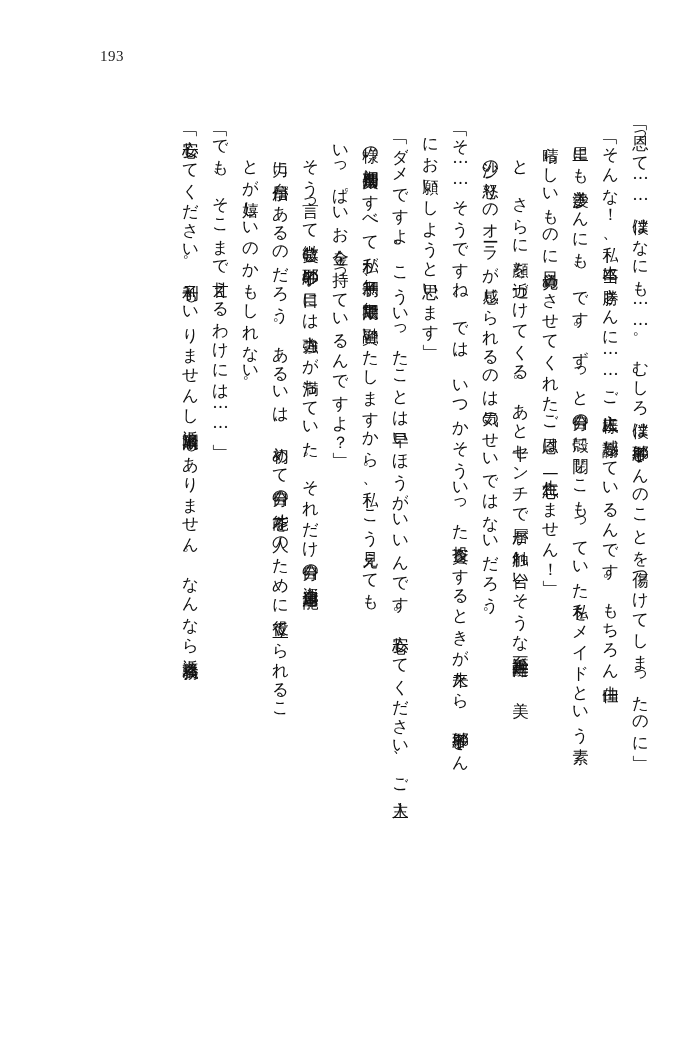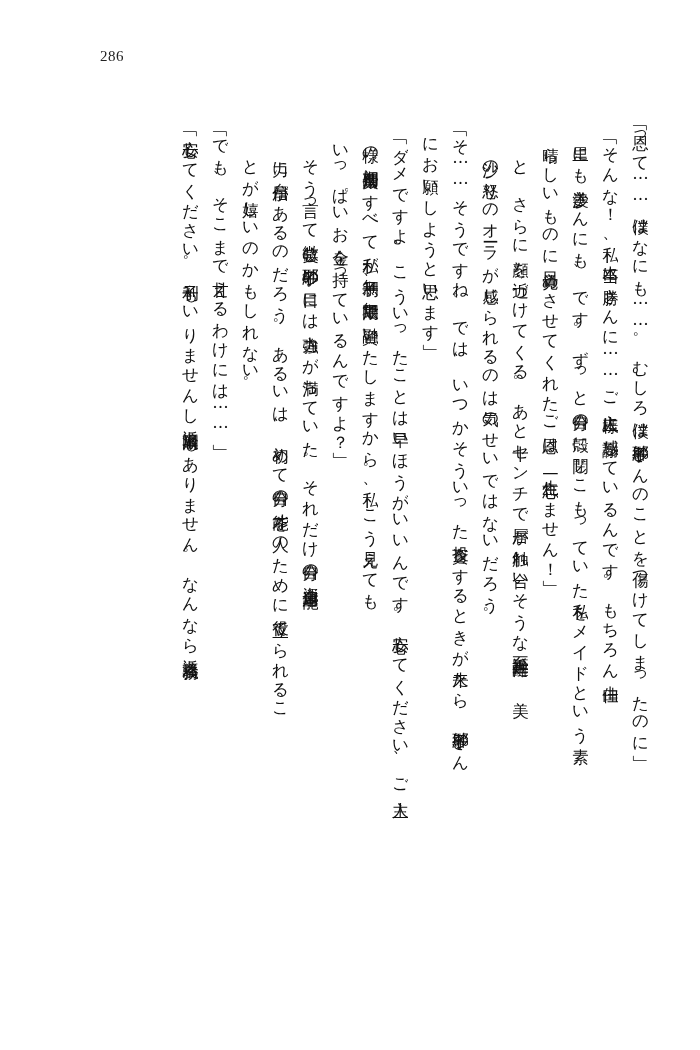--- a/index.html
+++ b/index.html
@@ -73,21 +73,21 @@
   .col-indent-1 { padding-top: 14px; }
   .col-indent-2 { padding-top: 28px; }
   .col-indent-3 { padding-top: 6px; }
 
 </style>
 </head>
 <body>
 
 <div id="page">
 
-  <div id="page-number">286</div>
+  <div id="page-number">193</div>
 
   <div id="text-block">
     <div class="column">「恩って……僕はなにも……。むしろ僕は紗耶子さんのことを傷つけてしまったのに」</div>
     <div class="column col-indent-1">「そんな！　私、本当に勝さんに……ご主人様に感謝しているんです。もちろん由佳</div>
     <div class="column col-indent-1">里にも美沙さんにも、です。ずっと自分の殻に閉じこもっていた私をメイドという素</div>
     <div class="column col-indent-1">晴らしいものに目覚めさせてくれたご恩は、一生忘れません！」</div>
     <div class="column col-indent-2">と、さらに顔を近づけてくる。あと十センチで唇が触れ合いそうな至近距離だ。美</div>
     <div class="column col-indent-2">沙の怒りのオーラが感じられるのは気のせいではないだろう。</div>
     <div class="column col-indent-3">「そ……そうですね。では、いつかそういった投資をするときが来たら、紗耶子さん</div>
     <div class="column col-indent-3">にお願いしようと思います」</div>

